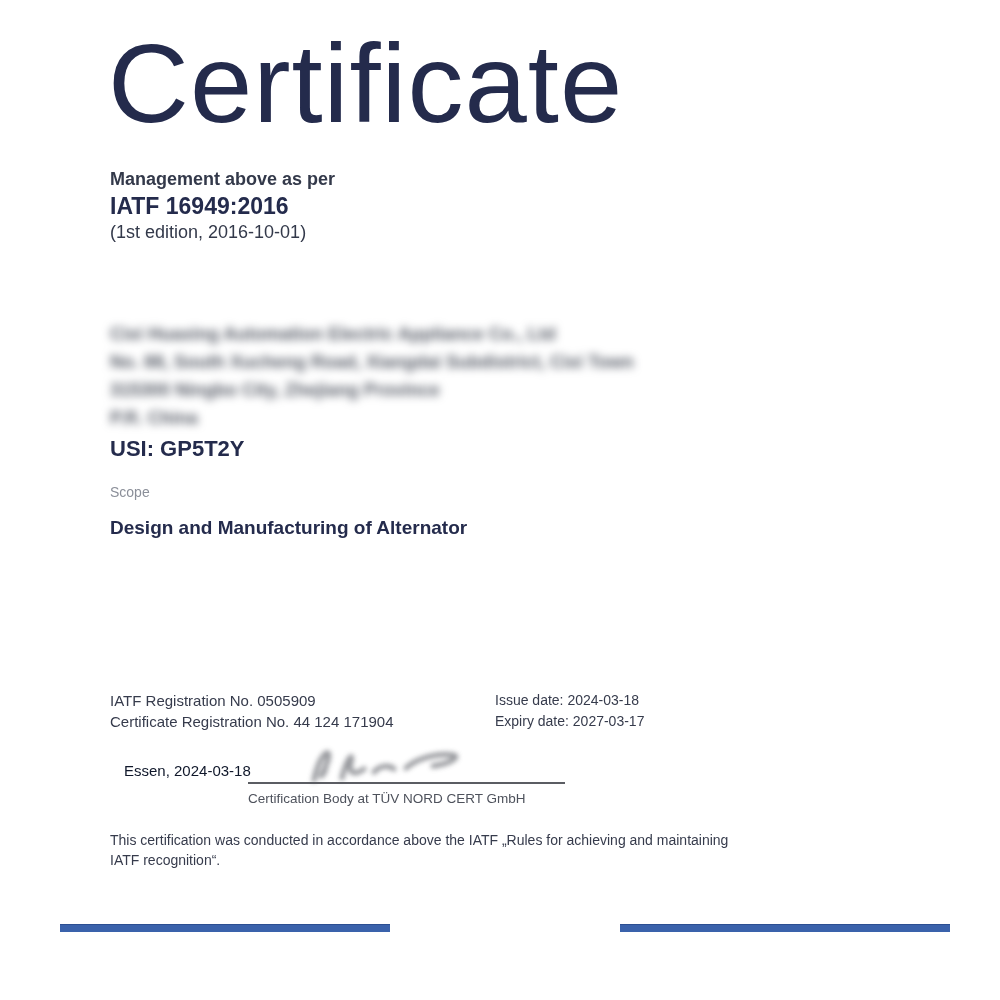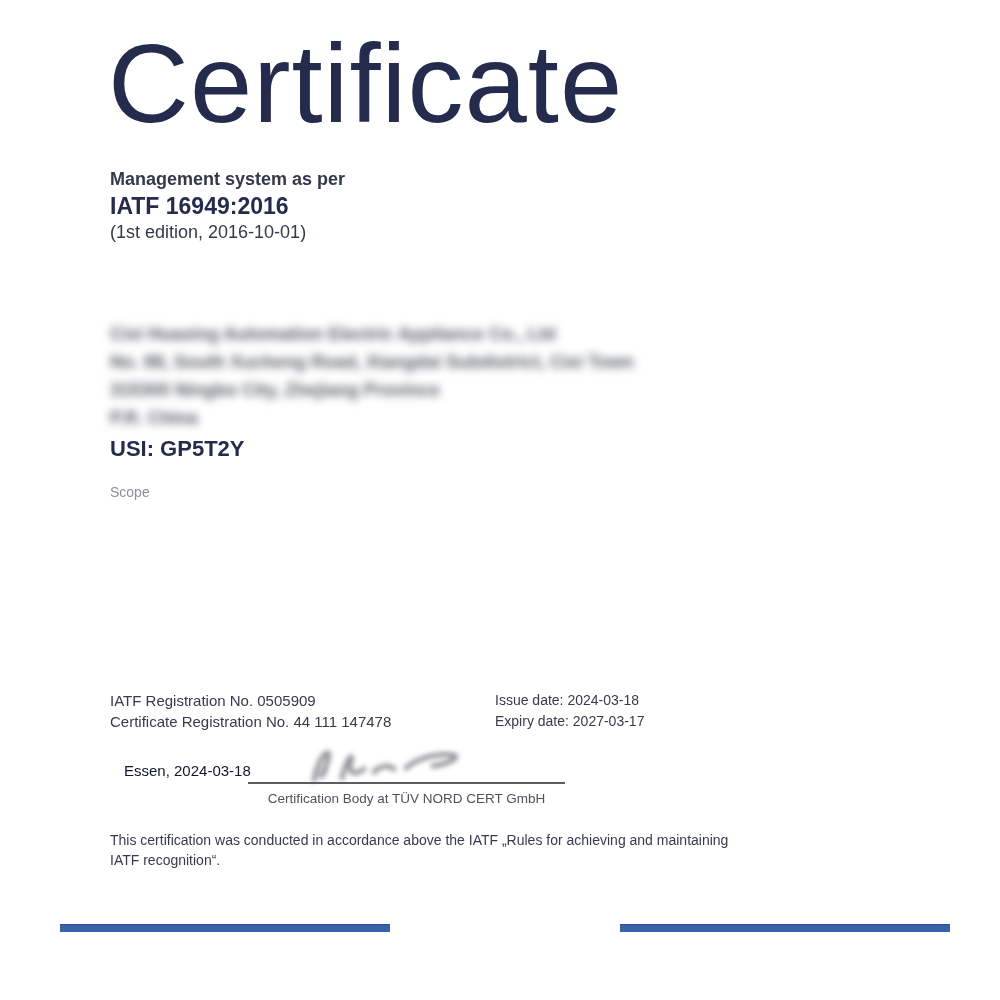--- a/index.html
+++ b/index.html
@@ -121,21 +121,20 @@
   .sig-scribble {
     left: 290px;
     top: 738px;
     filter: blur(2.5px);
     opacity: 0.75;
   }
   .cert-body {
     left: 248px;
     top: 791px;
     width: 317px;
-    text-align: center;
     font-size: 13.5px;
     font-weight: 400;
     color: #4e525c;
   }
   .footnote {
     left: 110px;
     top: 830px;
     width: 640px;
     font-size: 14px;
     line-height: 20px;
@@ -151,42 +150,43 @@
   .accent-bar.left  { left: 60px;  width: 330px; }
   .accent-bar.right { left: 620px; width: 330px; }
 </style>
 </head>
 <body>
 
 <div class="page">
 
   <div class="abs cert-title">Certificate</div>
 
-  <div class="abs std-intro">Management system as per</div>
+  <div class="abs std-intro">Management above as per</div>
 
   <div class="abs std-name">IATF 16949:2016</div>
 
   <div class="abs std-edition">(1st edition, 2016-10-01)</div>
 
 
   <div class="abs company-block">
     <div>Cixi Huaxing Automation Electric Appliance Co., Ltd</div>
     <div>No. 88, South Xucheng Road, Xiangdai Subdistrict, Cixi Town</div>
     <div>315300 Ningbo City, Zhejiang Province</div>
     <div>P.R. China</div>
   </div>
 
   <div class="abs usi">USI: GP5T2Y</div>
 
   <div class="abs scope-label">Scope</div>
 
+  <div class="abs scope-value">Design and Manufacturing of Alternator</div>
 
   <div class="abs reg-left">
     <div>IATF Registration No. 0505909</div>
-    <div>Certificate Registration No. 44 111 147478</div>
+    <div>Certificate Registration No. 44 124 171904</div>
   </div>
 
   <div class="abs reg-right">
     <div>Issue date: 2024-03-18</div>
     <div>Expiry date: 2027-03-17</div>
   </div>
 
   <div class="abs place-date">Essen, 2024-03-18</div>
 
   <svg class="abs sig-scribble" width="185" height="48" viewBox="0 0 185 48" aria-hidden="true">

